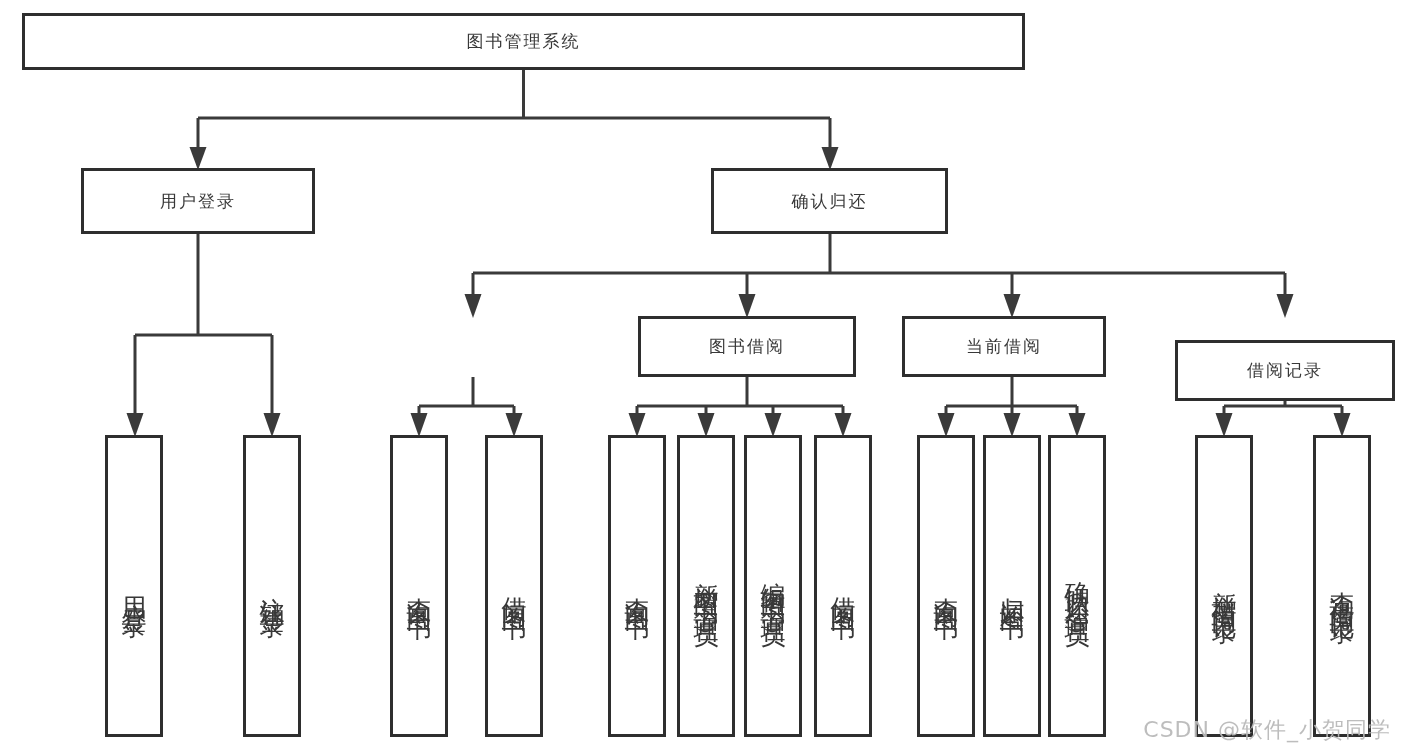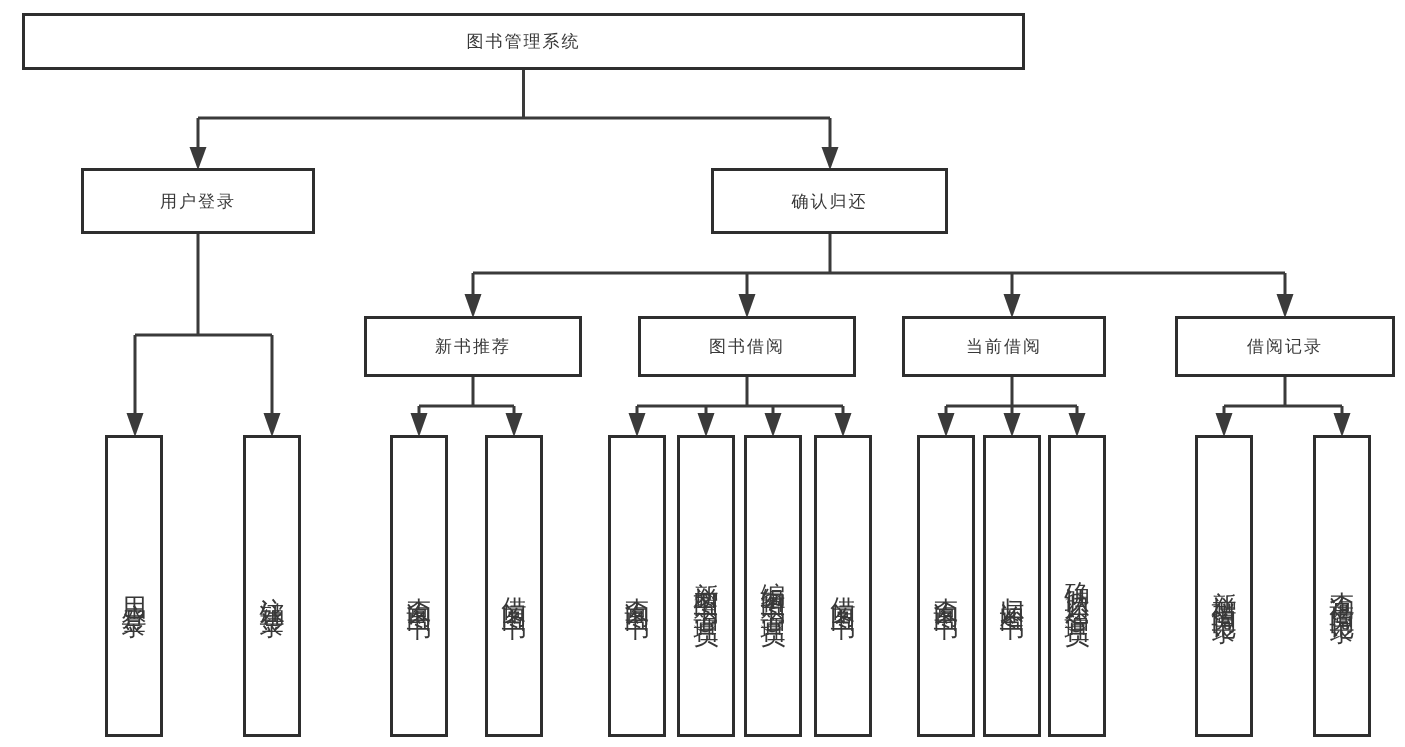--- a/index.html
+++ b/index.html
@@ -56,21 +56,21 @@
     color: #383838;
     margin-bottom: -6px;
   }
   .root-box   { left: 22px;  top: 13px;  width: 1003px; height: 57px; }
   .l2-a       { left: 81px;  top: 168px; width: 234px;  height: 66px; }
   .l2-b       { left: 711px; top: 168px; width: 237px;  height: 66px; }
   .l3         { top: 316px;  height: 61px; }
   .l3-a       { left: 364px;  width: 218px; }
   .l3-b       { left: 638px;  width: 218px; justify-content: center; }
   .l3-c       { left: 902px;  width: 204px; }
-  .l3-d       { left: 1175px; width: 220px; }
+  .l3-d       { left: 1175px; width: 220px; margin-top: 24px; }
   .lf-1a { left: 105px; }
   .lf-1b { left: 243px; }
   .lf-2a { left: 390px; }
   .lf-2b { left: 485px; }
   .lf-3a { left: 608px; }
   .lf-3b { left: 677px; }
   .lf-3c { left: 744px; }
   .lf-3d { left: 814px; }
   .lf-4a { left: 917px; }
   .lf-4b { left: 983px; }
@@ -155,23 +155,20 @@
     <span>图书管理系统</span>
   </div>
 
   <div class="node l2-a">
     <span>用户登录</span>
   </div>
   <div class="node l2-b">
     <span>确认归还</span>
   </div>
 
-  <div class="node l3 l3-a">
-    <span>新书推荐</span>
-  </div>
   <div class="node l3 l3-b">
     <span>图书借阅</span>
   </div>
   <div class="node l3 l3-c">
     <span>当前借阅</span>
   </div>
   <div class="node l3 l3-d">
     <span>借阅记录</span>
   </div>
 
@@ -212,14 +209,15 @@
     <span class="vtext">确认归还（管理员）</span>
   </div>
 
   <div class="leaf lf-5a">
     <span class="vtext">新增借阅记录</span>
   </div>
   <div class="leaf lf-5b">
     <span class="vtext">查询借阅记录</span>
   </div>
 
+  <div class="watermark">CSDN @软件_小贺同学</div>
 
 </div>
 
 </body></html>

